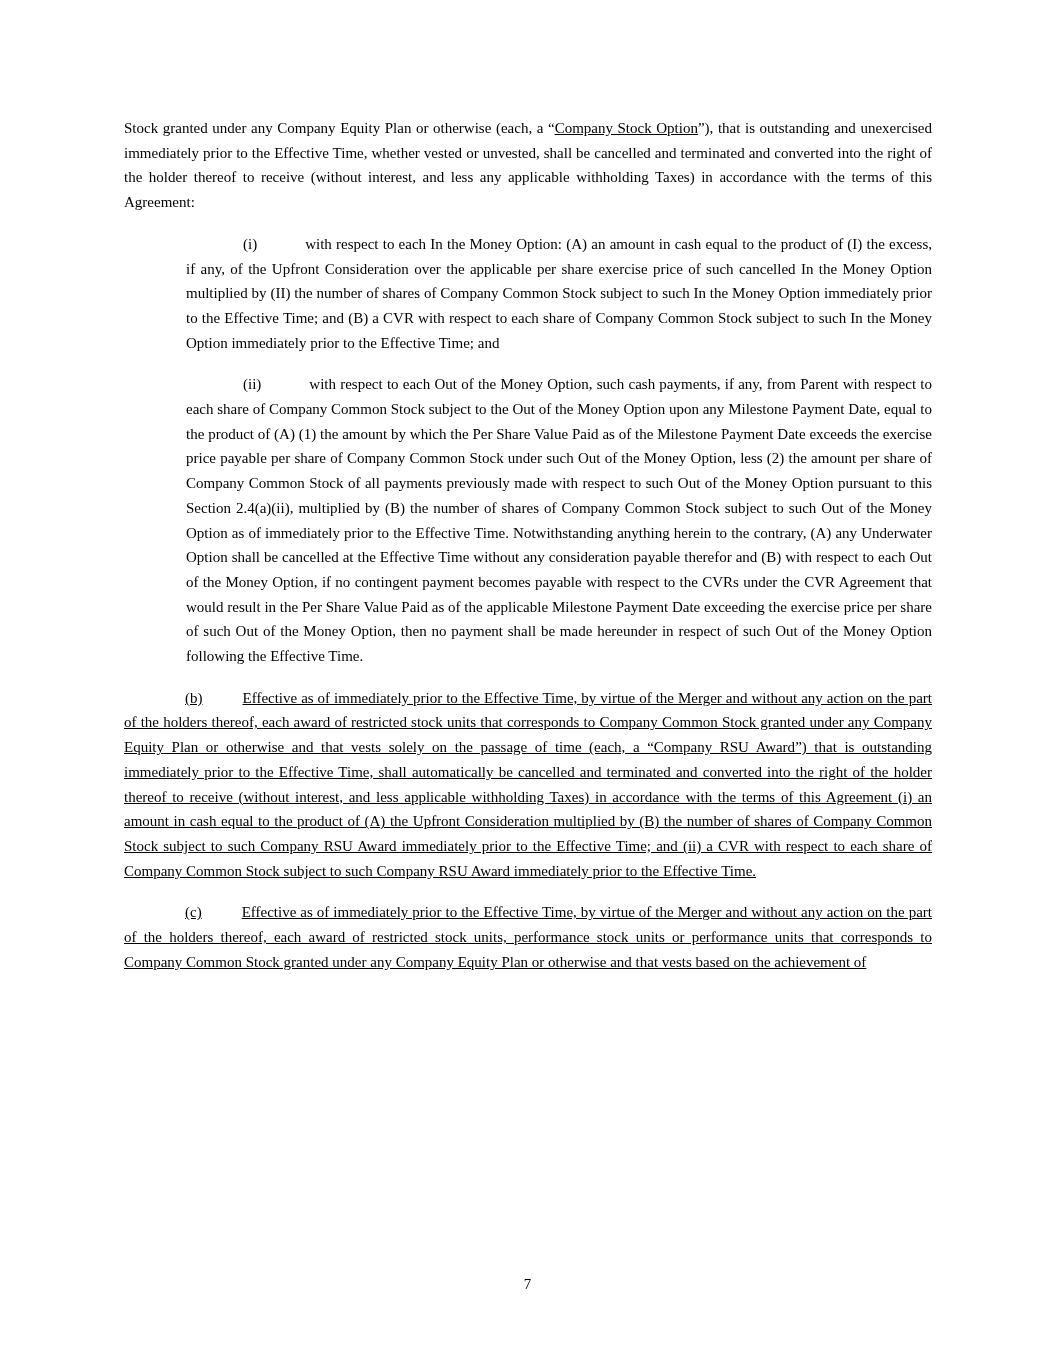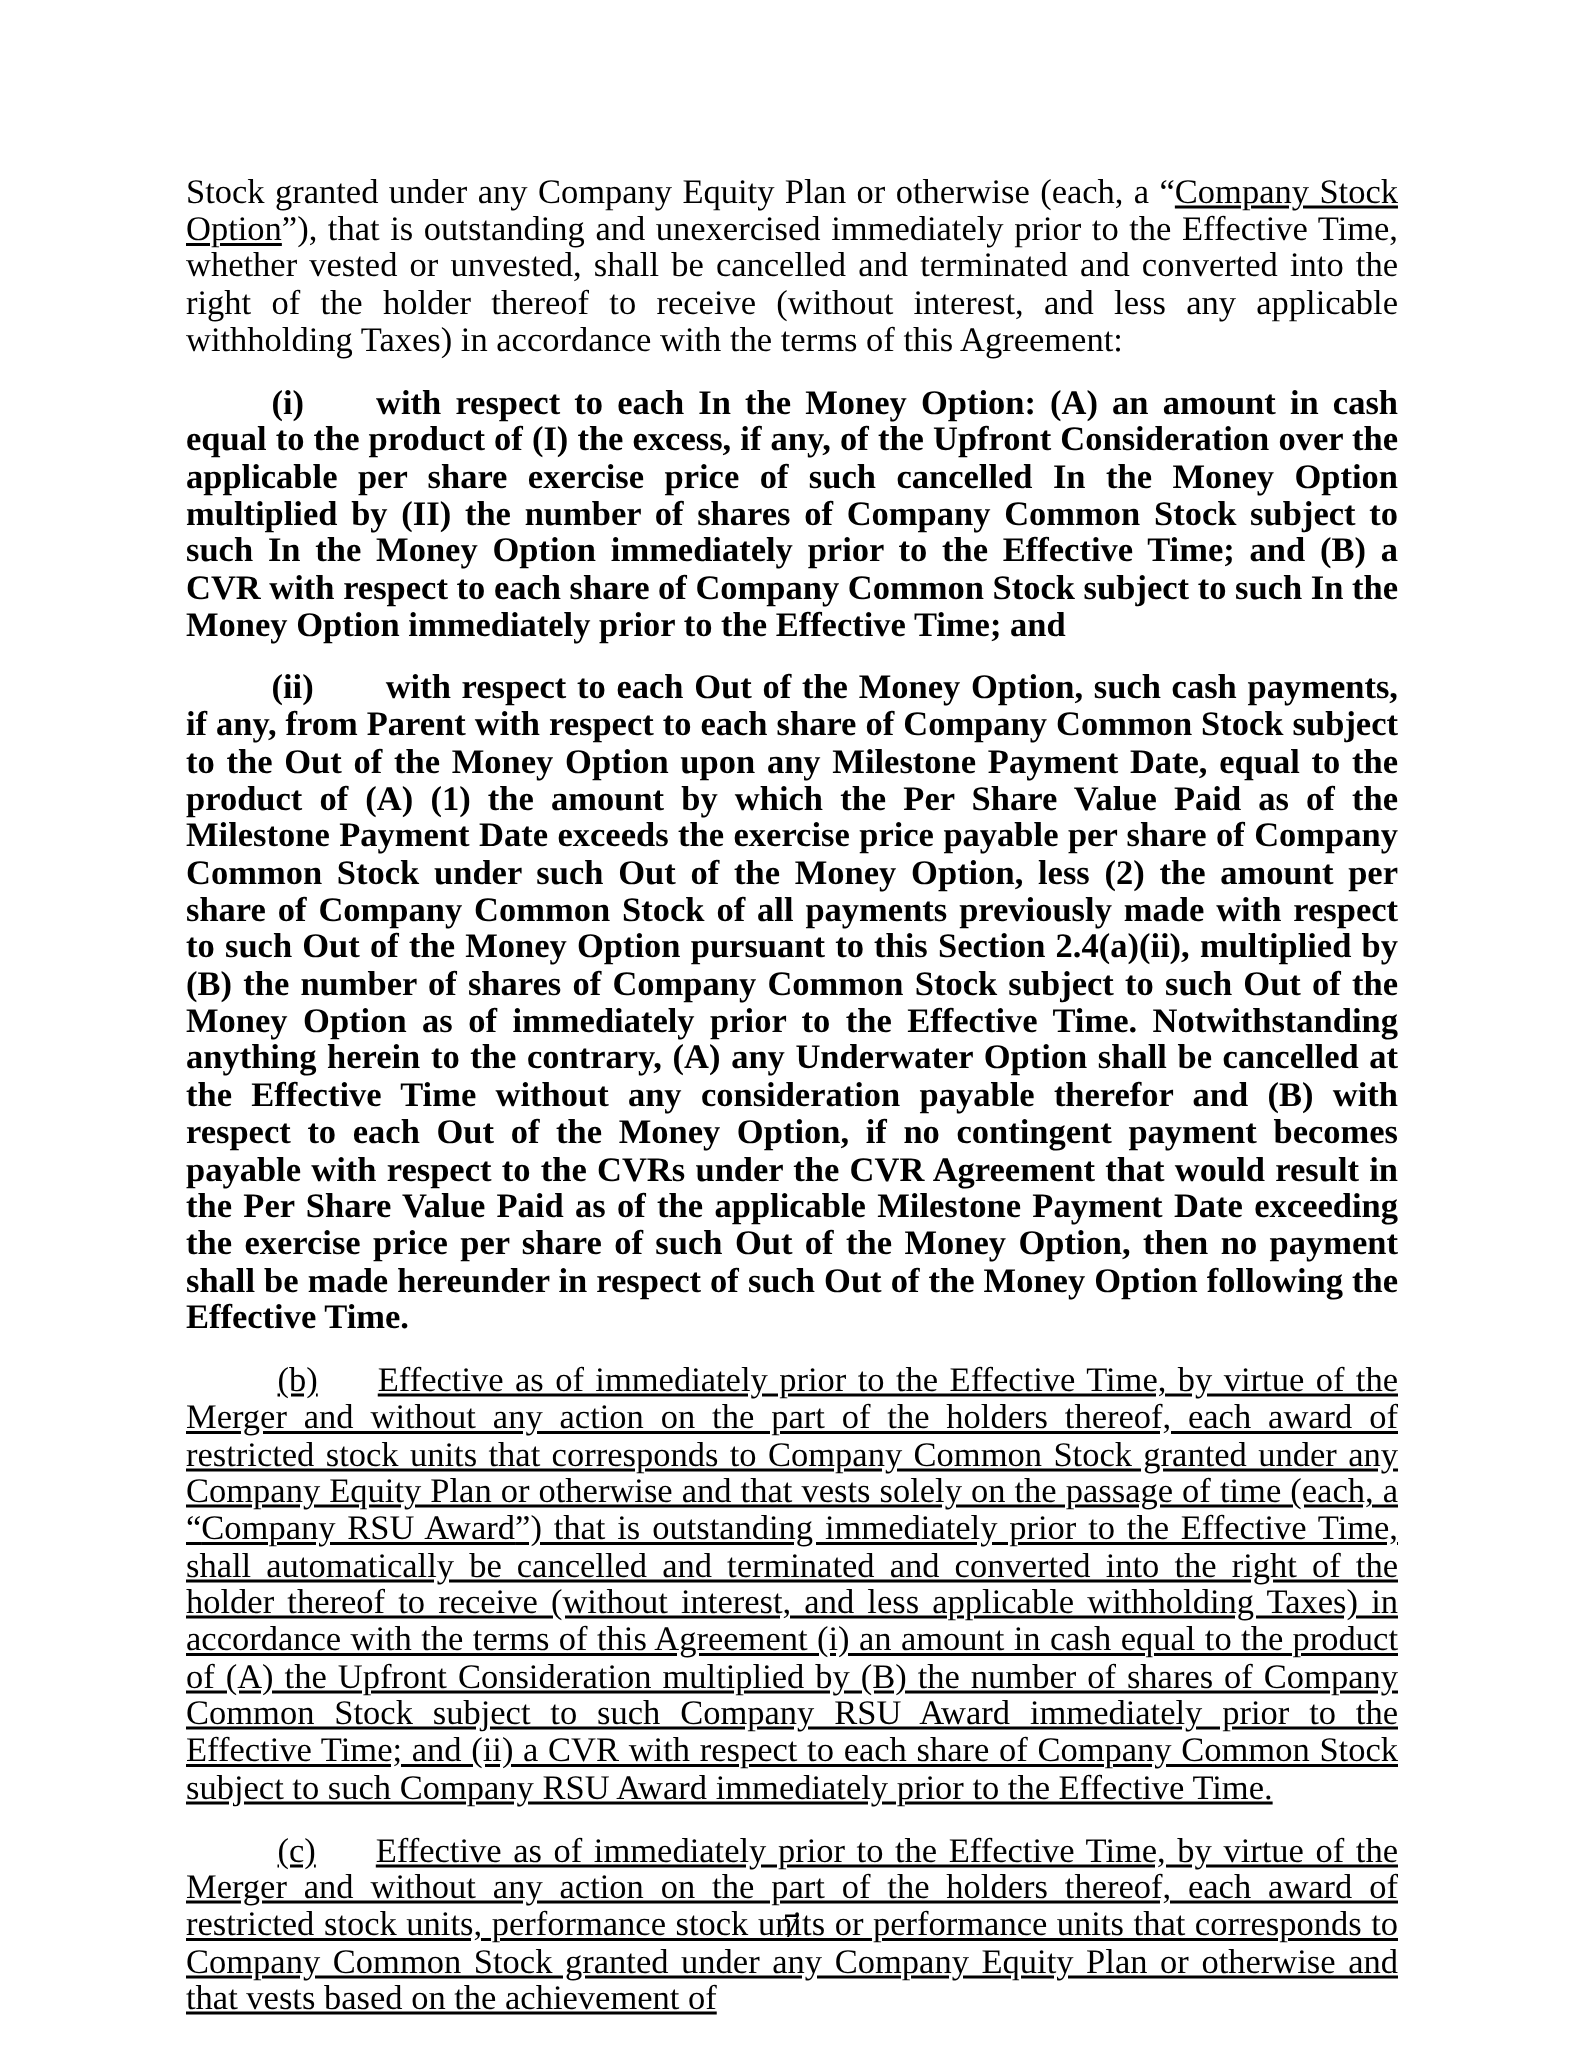--- a/index.html
+++ b/index.html
@@ -7,38 +7,38 @@
     padding: 0;
     background: #ffffff;
   }
   .page {
     position: relative;
     width: 1055px;
     height: 1365px;
     background: #ffffff;
     color: #000000;
     font-family: "Liberation Serif", serif;
-    font-size: 23px;
+    font-size: 15px;
     line-height: 24.7px;
     overflow: hidden;
   }
   .content {
     position: absolute;
     top: 116px;
     left: 124px;
     width: 808px;
   }
   .para {
     text-align: justify;
     margin: 0 0 17px 0;
   }
   
   .para.clause {
+    margin-left: 62px;
     text-indent: 57px;
-    font-weight: bold;
   }
   
   .para.lettered {
     text-indent: 61px;
     text-decoration: underline;
   }
   .tab {
     display: inline-block;
   }
   .clause .tab { width: 48px; }

